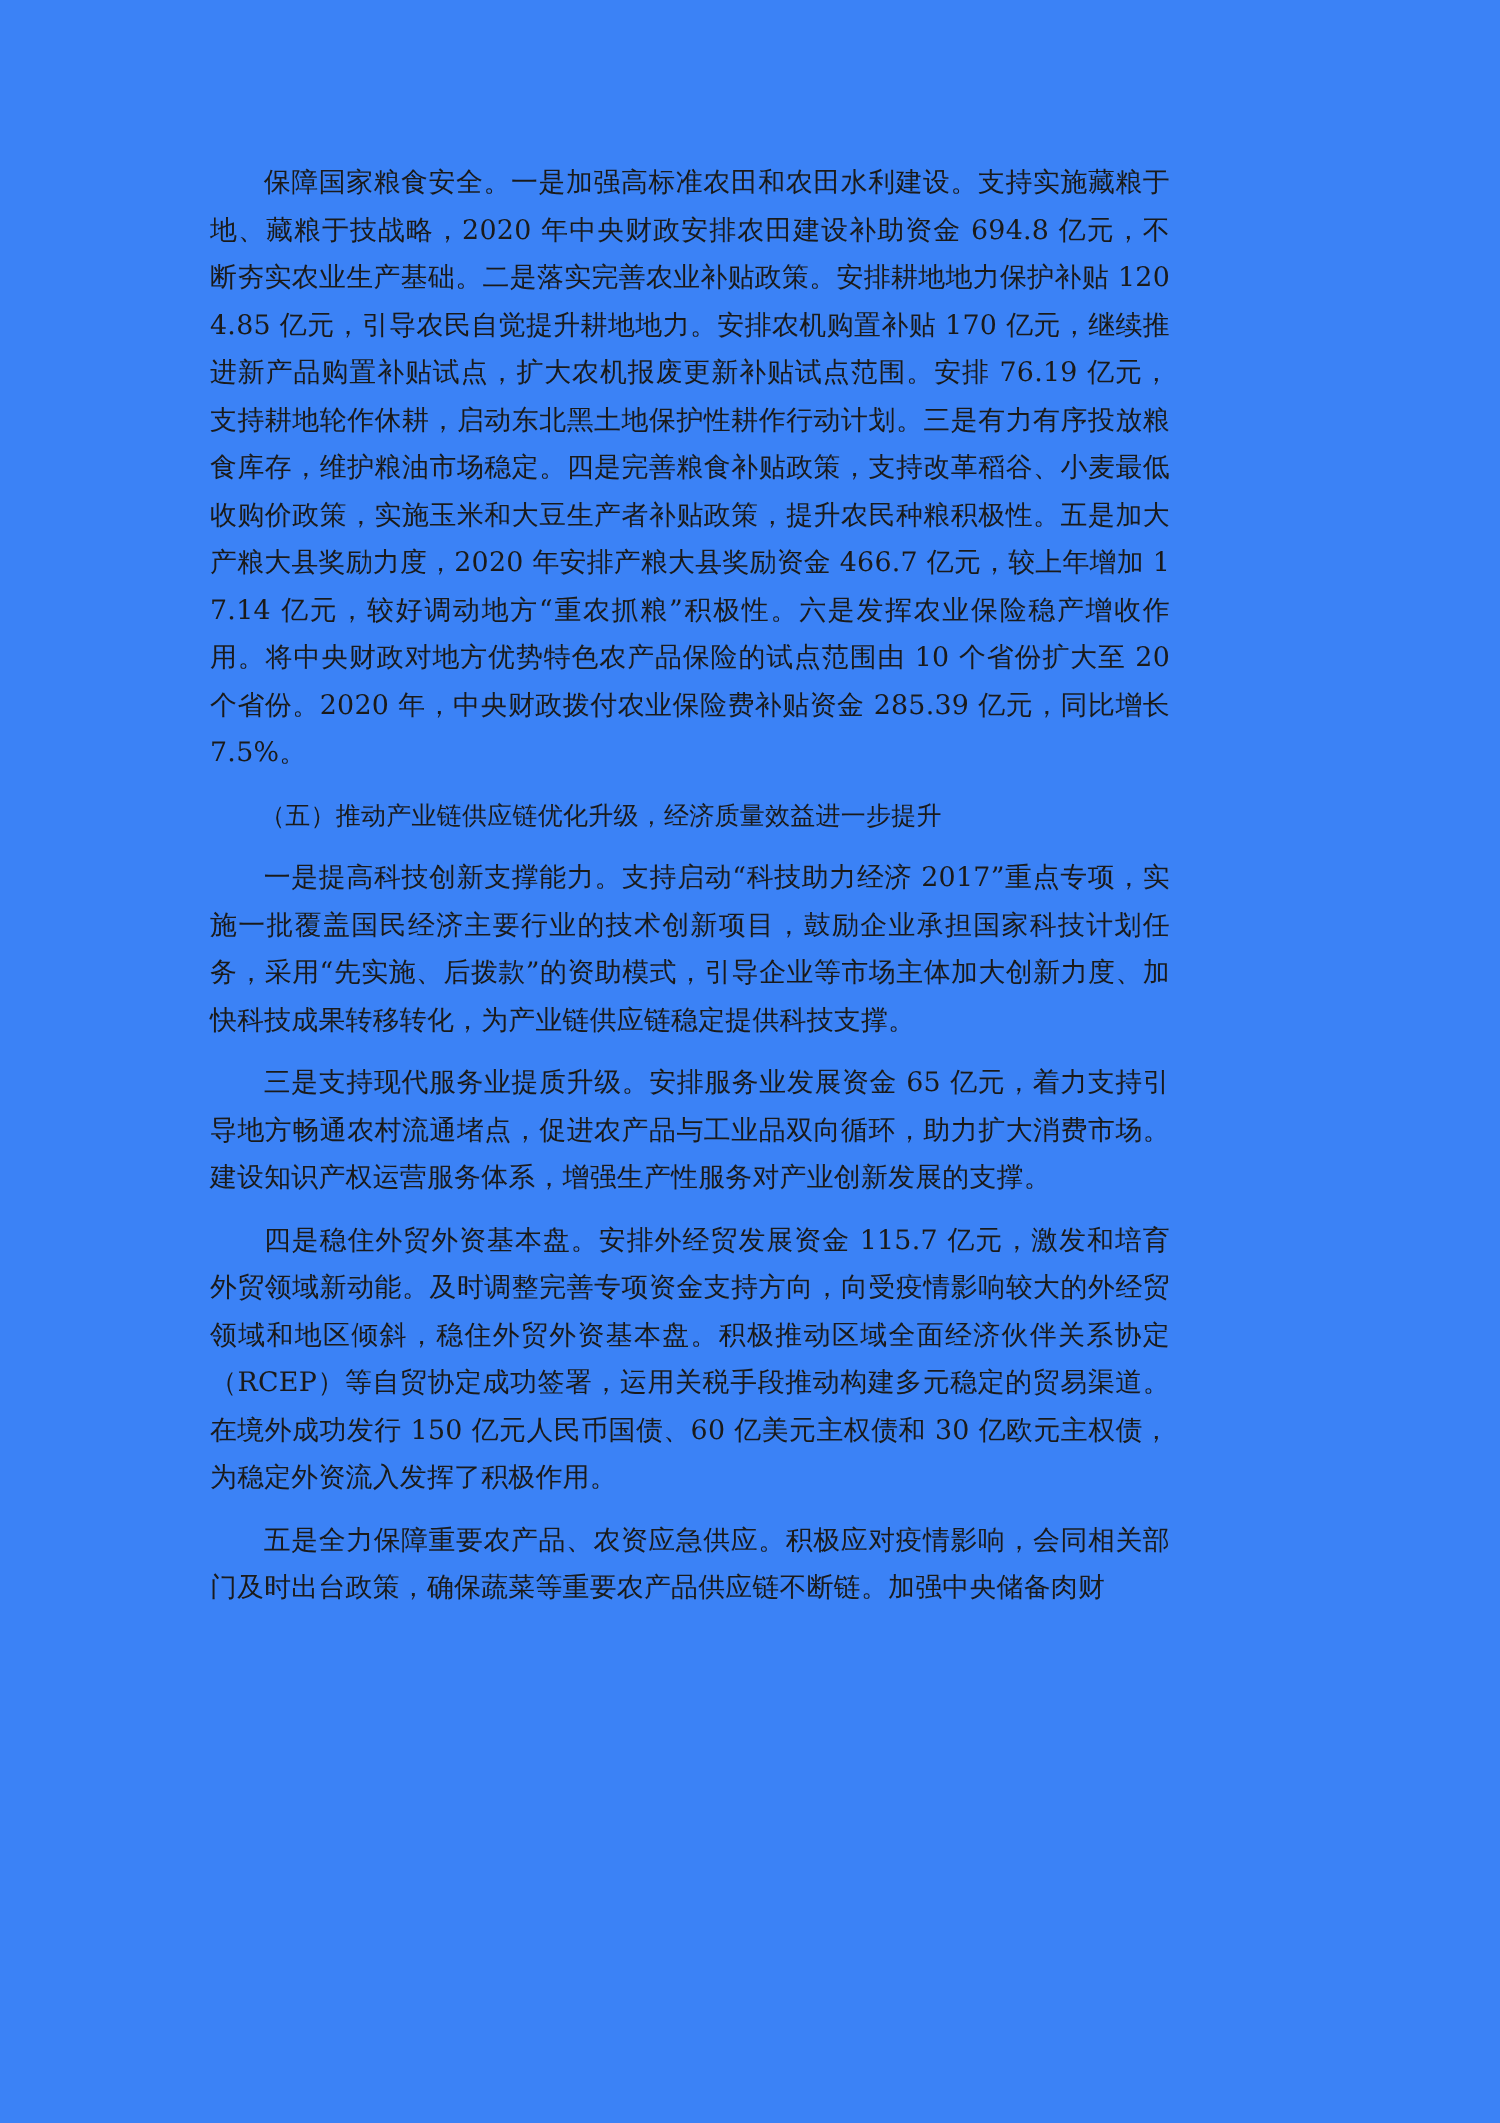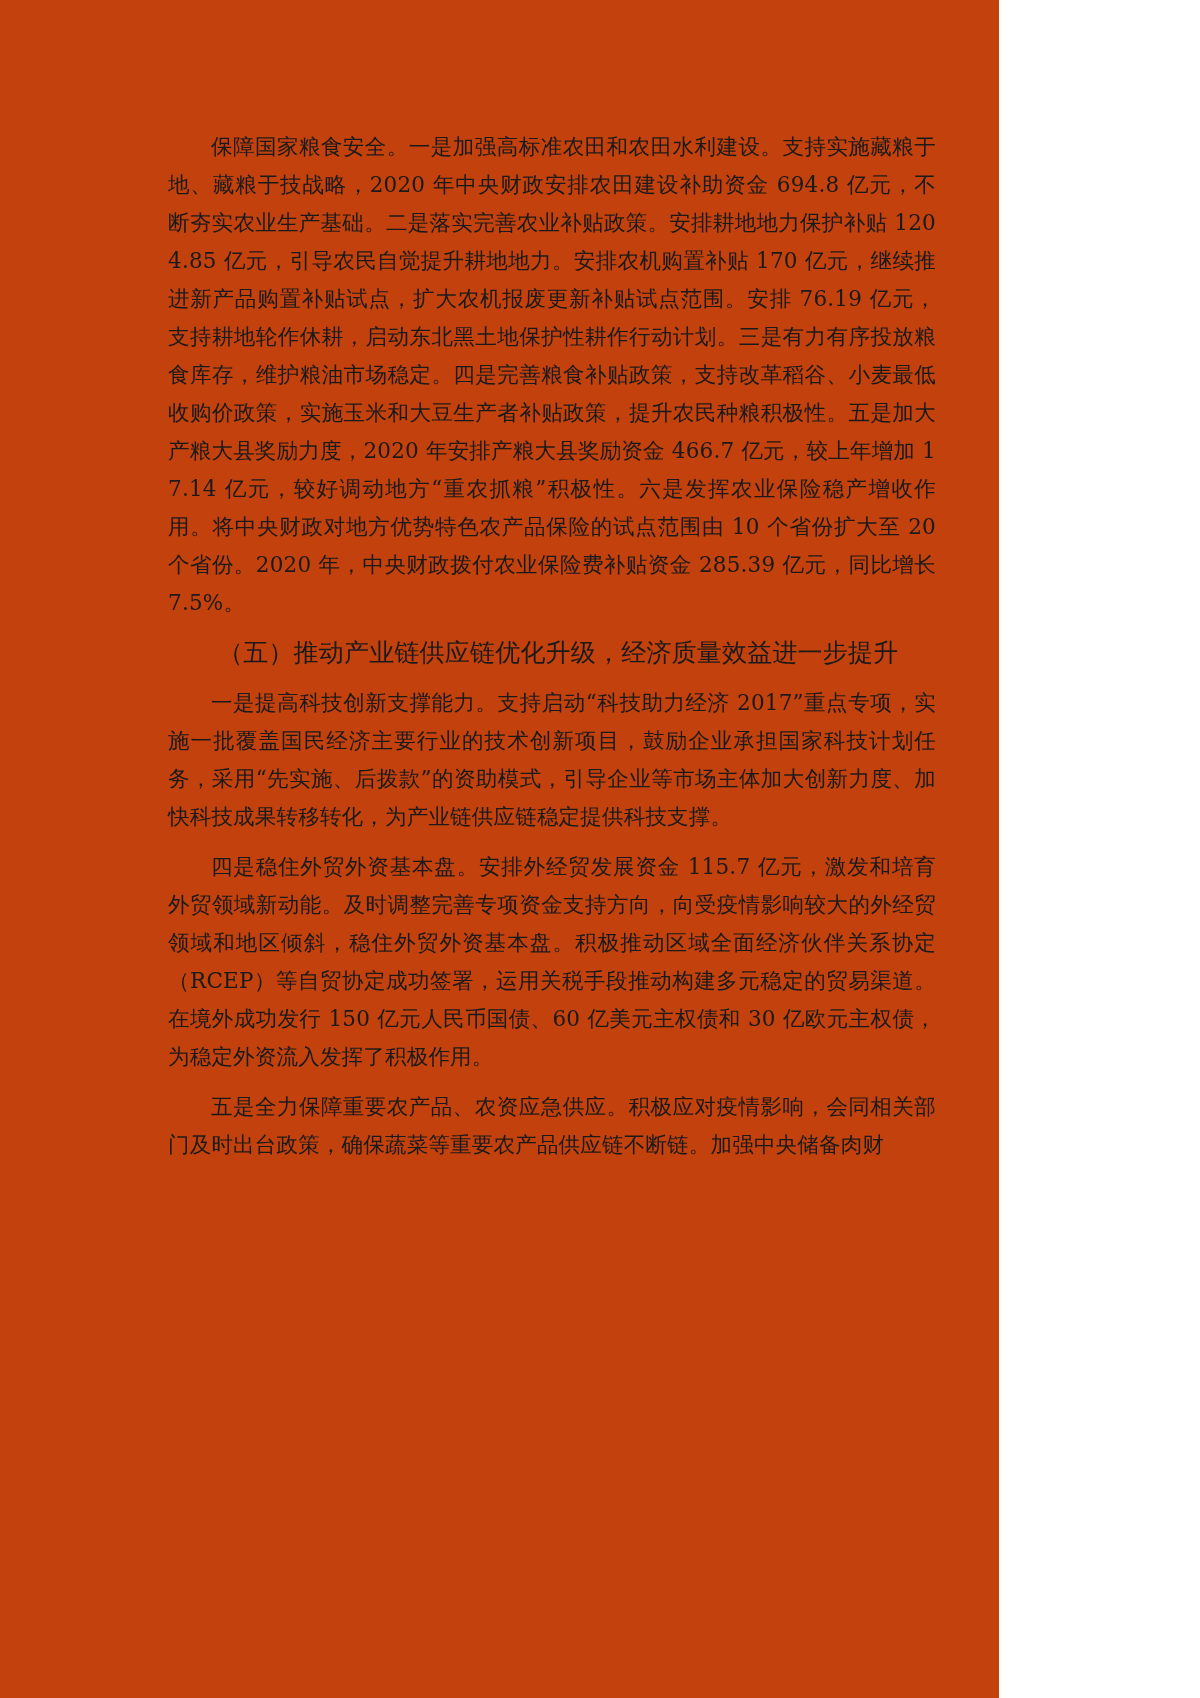--- a/index.html
+++ b/index.html
@@ -2,23 +2,23 @@
 <html><head>
 <meta charset="utf-8">
 <style>
   html, body {
     margin: 0;
     padding: 0;
     background: #ffffff;
   }
   .page {
     position: relative;
-    width: 999px;
+    width: 1200px;
     height: 1698px;
-    background: #c2410c;
+    background: #3b82f6;
     box-sizing: border-box;
     overflow: hidden;
   }
   .content {
     position: absolute;
     left: 168px;
     top: 128px;
     width: 768px;
   }
   .para {
@@ -31,32 +31,33 @@
     margin: 0 0 12px 0;
     text-indent: 2em;
     letter-spacing: 0.2px;
     word-break: break-all;
   }
   .para:last-child {
     margin-bottom: 0;
   }
   .section-heading {
     font-family: Liberation Serif, serif;
-    font-size: 25px;
+    font-size: 20px;
     line-height: 38px;
     color: #1a1a1a;
     margin: 0 0 12px 0;
     text-indent: 2em;
     letter-spacing: 0.2px;
   }
 </style>
 </head>
 <body>
 
 <div class="page">
   <div class="content">
     <p class="para">保障国家粮食安全。一是加强高标准农田和农田水利建设。支持实施藏粮于地、藏粮于技战略，2020 年中央财政安排农田建设补助资金 694.8 亿元，不断夯实农业生产基础。二是落实完善农业补贴政策。安排耕地地力保护补贴 1204.85 亿元，引导农民自觉提升耕地地力。安排农机购置补贴 170 亿元，继续推进新产品购置补贴试点，扩大农机报废更新补贴试点范围。安排 76.19 亿元，支持耕地轮作休耕，启动东北黑土地保护性耕作行动计划。三是有力有序投放粮食库存，维护粮油市场稳定。四是完善粮食补贴政策，支持改革稻谷、小麦最低收购价政策，实施玉米和大豆生产者补贴政策，提升农民种粮积极性。五是加大产粮大县奖励力度，2020 年安排产粮大县奖励资金 466.7 亿元，较上年增加 17.14 亿元，较好调动地方“重农抓粮”积极性。六是发挥农业保险稳产增收作用。将中央财政对地方优势特色农产品保险的试点范围由 10 个省份扩大至 20 个省份。2020 年，中央财政拨付农业保险费补贴资金 285.39 亿元，同比增长 7.5%。</p>
     <p class="section-heading">（五）推动产业链供应链优化升级，经济质量效益进一步提升</p>
     <p class="para">一是提高科技创新支撑能力。支持启动“科技助力经济 2017”重点专项，实施一批覆盖国民经济主要行业的技术创新项目，鼓励企业承担国家科技计划任务，采用“先实施、后拨款”的资助模式，引导企业等市场主体加大创新力度、加快科技成果转移转化，为产业链供应链稳定提供科技支撑。</p>
+    <p class="para">三是支持现代服务业提质升级。安排服务业发展资金 65 亿元，着力支持引导地方畅通农村流通堵点，促进农产品与工业品双向循环，助力扩大消费市场。建设知识产权运营服务体系，增强生产性服务对产业创新发展的支撑。</p>
     <p class="para">四是稳住外贸外资基本盘。安排外经贸发展资金 115.7 亿元，激发和培育外贸领域新动能。及时调整完善专项资金支持方向，向受疫情影响较大的外经贸领域和地区倾斜，稳住外贸外资基本盘。积极推动区域全面经济伙伴关系协定（RCEP）等自贸协定成功签署，运用关税手段推动构建多元稳定的贸易渠道。在境外成功发行 150 亿元人民币国债、60 亿美元主权债和 30 亿欧元主权债，为稳定外资流入发挥了积极作用。</p>
     <p class="para">五是全力保障重要农产品、农资应急供应。积极应对疫情影响，会同相关部门及时出台政策，确保蔬菜等重要农产品供应链不断链。加强中央储备肉财</p>
   </div>
 </div>
 
 </body></html>

